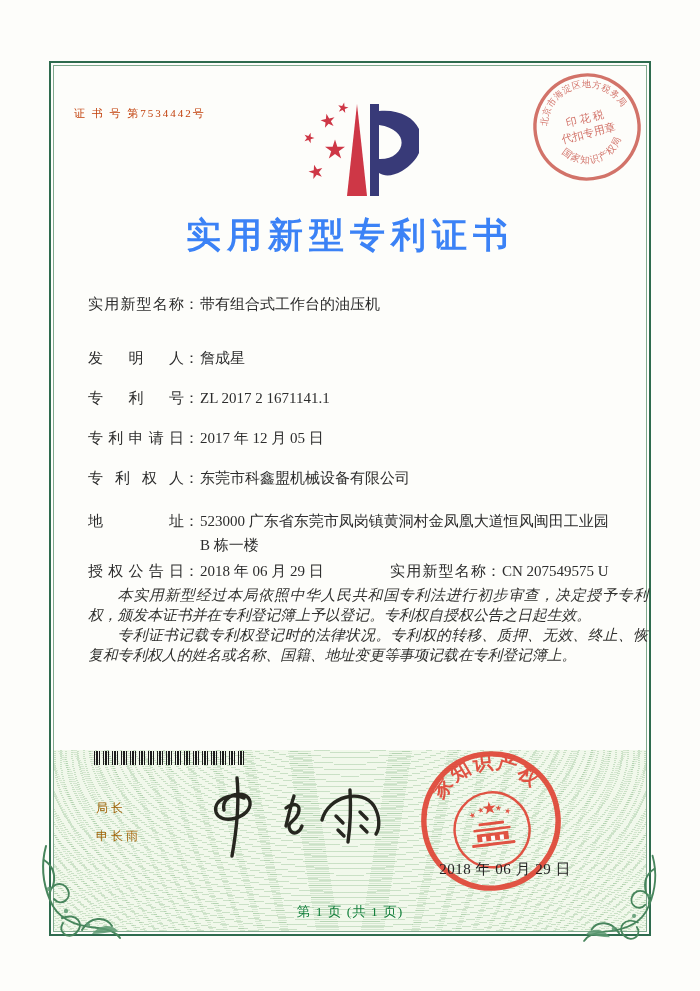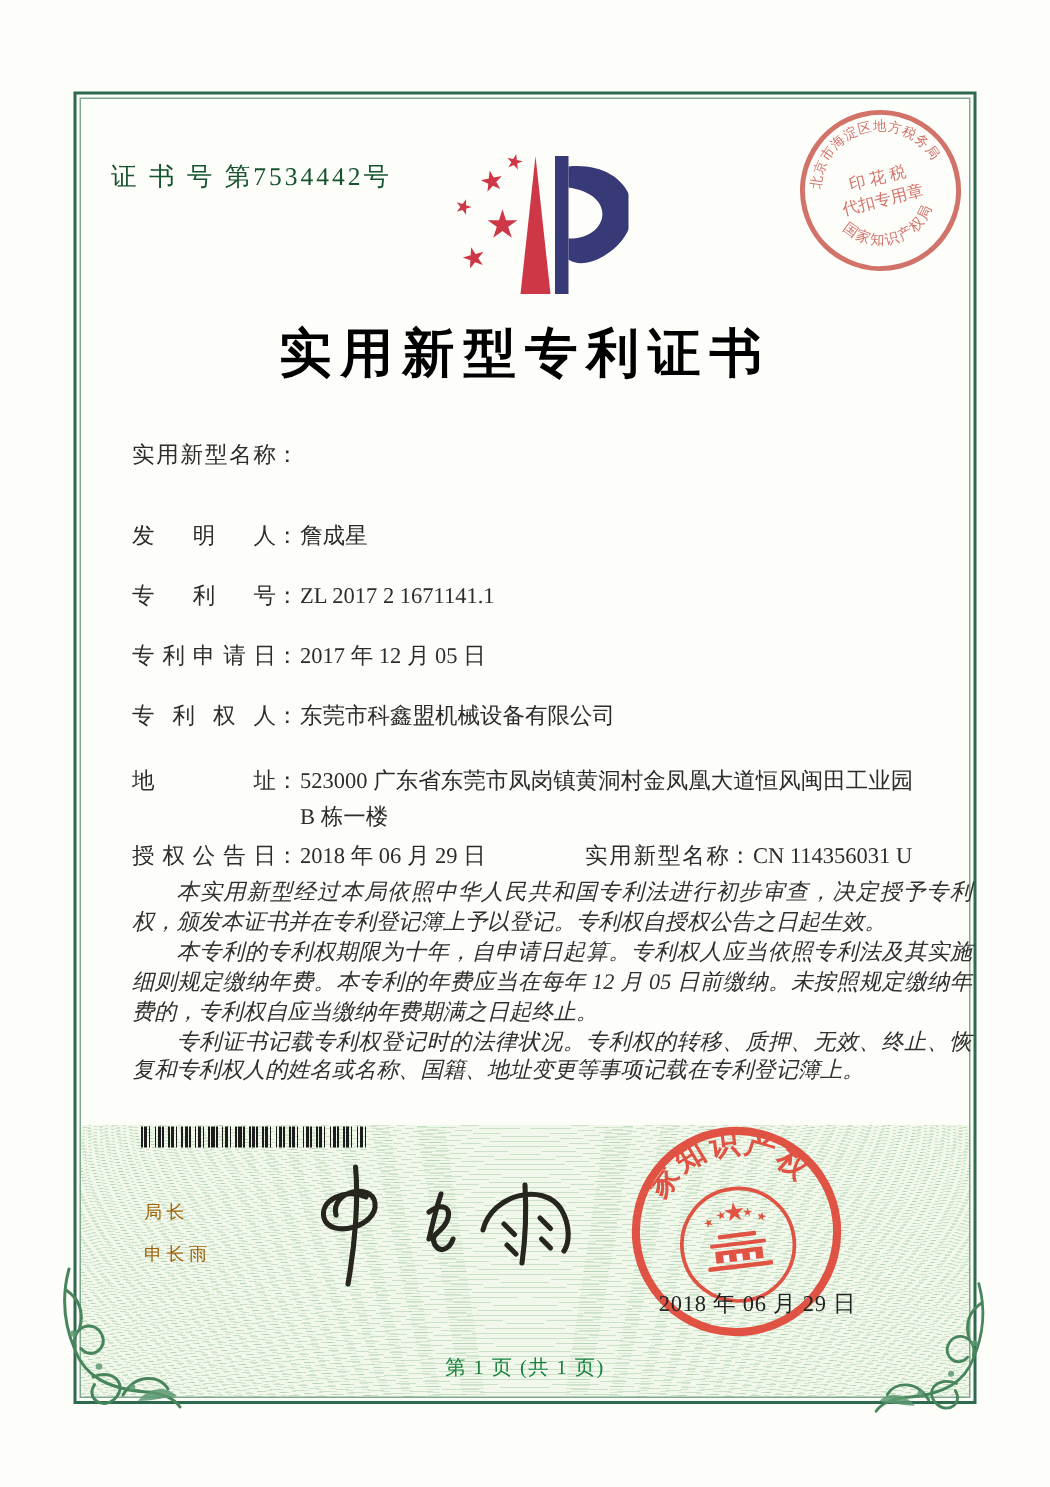--- a/index.html
+++ b/index.html
@@ -9,24 +9,24 @@
   
   #frame{left:49px;top:61px;width:598px;height:871px;border:2px solid #2e6b4e;z-index:2;pointer-events:none;}
   #frame-inner{left:2px;top:2px;right:2px;bottom:2px;border:1px solid #7fa98e;position:absolute;}
   
   #band{left:53px;top:750px;width:594px;height:182px;z-index:1;
     background:
       repeating-radial-gradient(140% 130% at 50% -70%, rgba(110,170,110,.30) 0 1px, rgba(0,0,0,0) 1px 6px),
       repeating-radial-gradient(150% 140% at 50% 180%, rgba(110,170,110,.22) 0 1px, rgba(0,0,0,0) 1px 7px),
       #f1f8eb;}
   
-  #certno{left:74px;top:106px;font-size:17px;letter-spacing:2px;color:#14532d;z-index:5;font-family:Liberation Serif, serif;}
+  #certno{left:74px;top:106px;font-size:11px;letter-spacing:2px;color:#c2410c;z-index:5;font-family:Liberation Serif, serif;}
   
   #title{left:0;top:212px;width:700px;text-align:center;font-size:35px;font-weight:600;
-         letter-spacing:6px;color:#000000;z-index:5;}
+         letter-spacing:6px;color:#3b82f6;z-index:5;}
   
   #logo{left:283px;top:98px;width:136px;height:108px;z-index:4;}
   
   #taxstamp{left:528px;top:68px;width:118px;height:118px;z-index:4;transform:rotate(-14deg);opacity:.82;}
   
   #fields{left:88px;top:292px;width:558px;z-index:5;font-size:15px;line-height:24px;}
   .frow{display:flex;align-items:flex-start;}
   .flabel{display:inline-block;width:96px;text-align:justify;text-align-last:justify;white-space:nowrap;}
   .fcolon{width:16px;}
   .fvalue{flex:0 1 auto;}
@@ -98,20 +98,21 @@
   <text x="59" y="54" font-size="11" fill="#c9554a" text-anchor="middle">印 花 税</text>
   <text x="59" y="69" font-size="11" fill="#c9554a" text-anchor="middle">代扣专用章</text>
 </svg>
 
 <div id="title" class="abs">实用新型专利证书</div>
 
 <div id="fields" class="abs">
   <div class="frow">
     <span class="flabel">实用新型名称</span>
       <span class="fcolon">：</span>
+    <span class="fvalue">带有组合式工作台的油压机</span>
   </div>
   <div class="frow mt30">
     <span class="flabel">发明人</span>
       <span class="fcolon">：</span>
     <span class="fvalue">詹成星</span>
   </div>
   <div class="frow mt16">
     <span class="flabel">专利号</span>
       <span class="fcolon">：</span>
     <span class="fvalue">ZL 2017 2 1671141.1</span>
@@ -133,28 +134,27 @@
   </div>
   <div class="grant-group mt2">
     <div class="grant-left">
       <span class="flabel">授权公告日</span>
         <span class="fcolon">：</span>
       <span class="fvalue">2018 年 06 月 29 日</span>
     </div>
     <div class="grant-right">
       <span class="flabel">实用新型名称</span>
         <span class="fcolon">：</span>
-      <span class="fvalue">CN 114356031 U</span>
+      <span class="fvalue">CN 207549575 U</span>
     </div>
   </div>
 </div>
 
 <div id="paras" class="abs">
   <p>本实用新型经过本局依照中华人民共和国专利法进行初步审查，决定授予专利权，颁发本证书并在专利登记簿上予以登记。专利权自授权公告之日起生效。</p>
-  <p>本专利的专利权期限为十年，自申请日起算。专利权人应当依照专利法及其实施细则规定缴纳年费。本专利的年费应当在每年 12 月 05 日前缴纳。未按照规定缴纳年费的，专利权自应当缴纳年费期满之日起终止。</p>
   <p>专利证书记载专利权登记时的法律状况。专利权的转移、质押、无效、终止、恢复和专利权人的姓名或名称、国籍、地址变更等事项记载在专利登记簿上。</p>
 </div>
 
 <div id="barcode" class="abs"></div>
 
 <div id="director" class="abs">
   <div>局长</div>
   <div>申长雨</div>
 </div>
 

